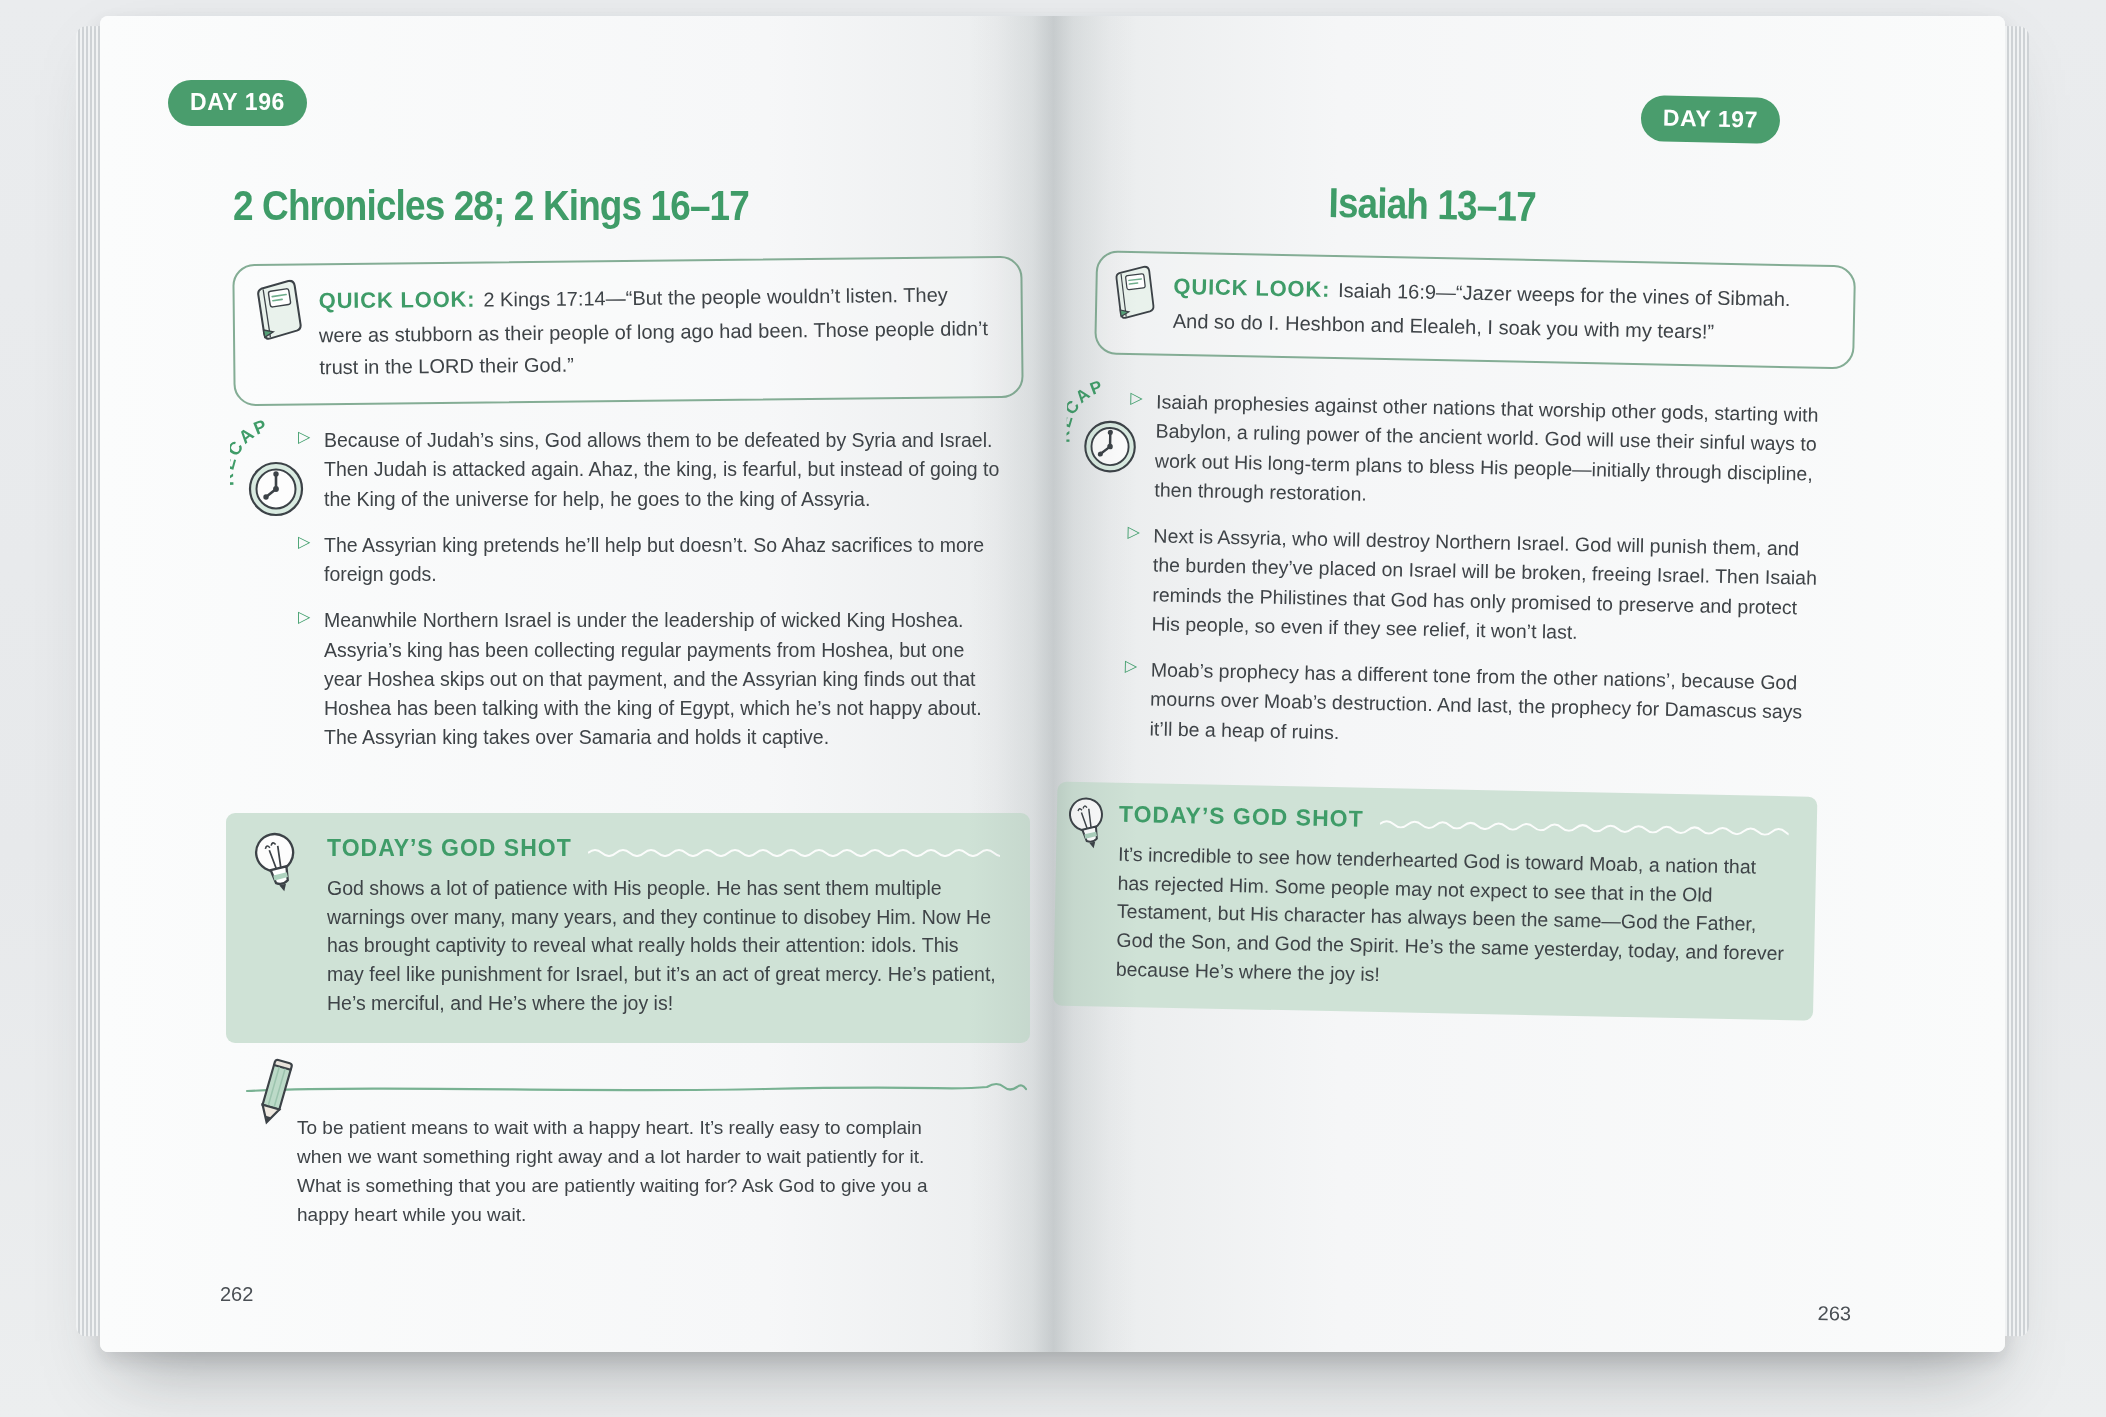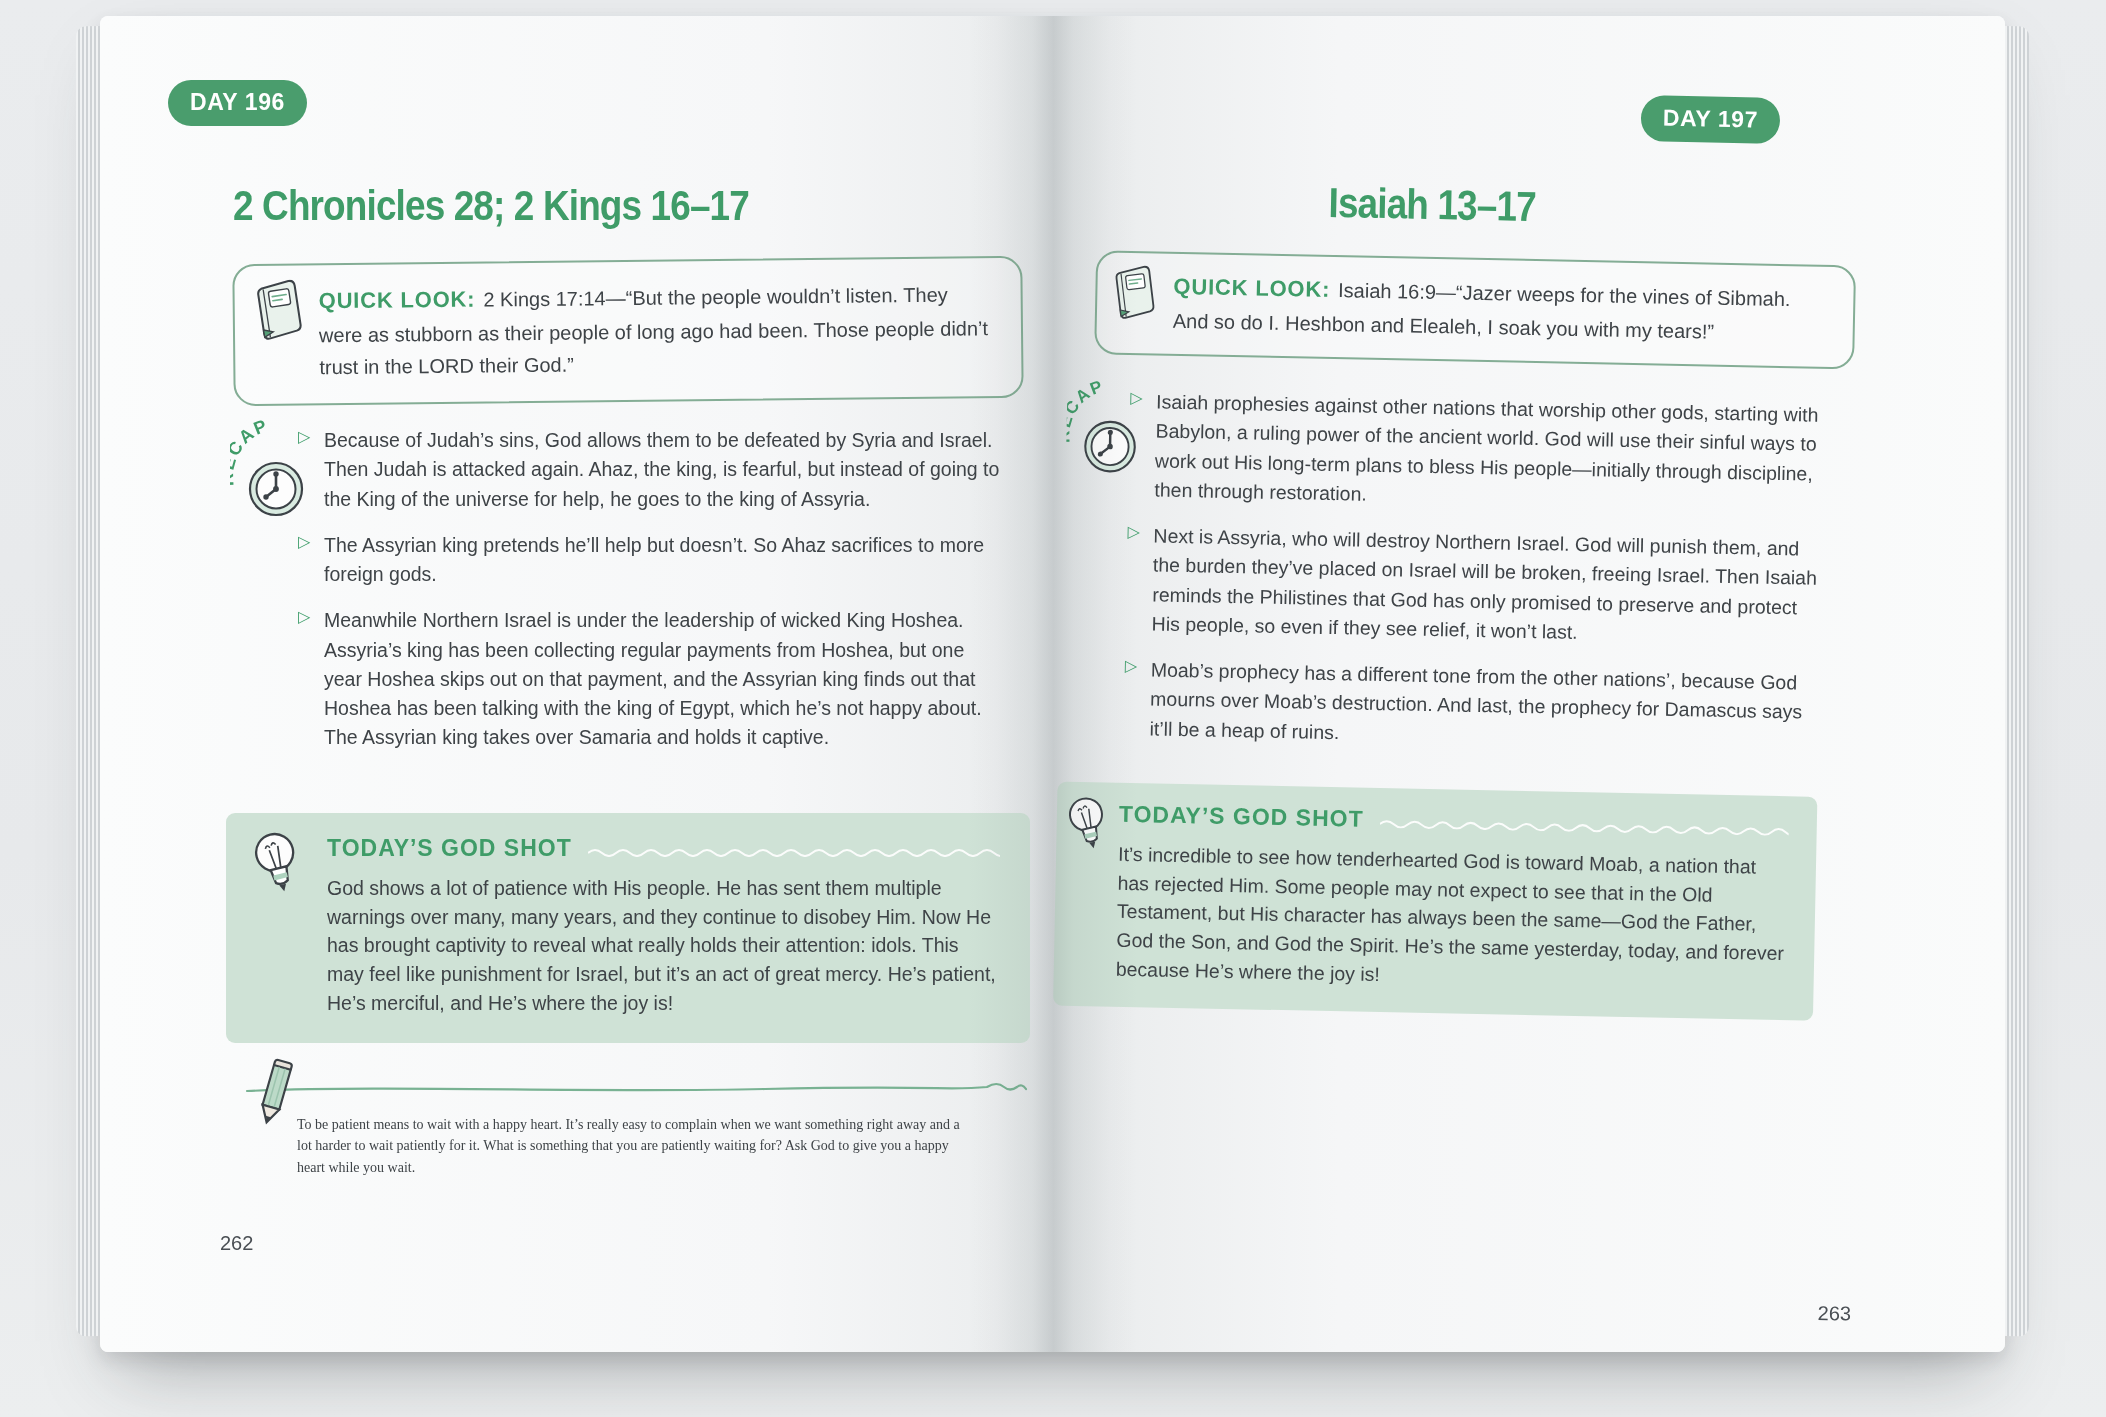--- a/index.html
+++ b/index.html
@@ -60,24 +60,24 @@
   .wave{flex:1;height:12px;overflow:hidden;margin-top:4px;}
   .god-shot p{margin:12px 0 0;font-size:19.5px;line-height:1.47;color:#3e4347;}
   .gs-bulb{position:absolute;}
   .gs-bulb-l{left:26px;top:16px;}
   .gs-bulb-r{left:10px;top:12px;}
 
   .activity{position:absolute;top:1058px;left:77px;width:795px;}
   .activity h2{margin:0 0 0 52px;color:#3f9c68;font-size:23px;font-weight:bold;letter-spacing:1px;}
   .act-pencil{position:absolute;left:8px;top:-18px;}
   .act-underline{display:block;margin-top:8px;}
-  .activity p{margin:16px 0 0 52px;width:668px;font-size:14px;line-height:1.52;color:#3e4347;font-family:Liberation Serif, serif;}
+  .activity p{margin:16px 0 0 52px;width:668px;font-size:19px;line-height:1.52;color:#3e4347;}
 
   .pagenum{position:absolute;font-size:20px;color:#4a4f54;}
-  .pn-l{top:1216px;left:52px;}
+  .pn-l{top:1267px;left:52px;}
   .pn-r{top:1279px;right:14px;}
 </style>
 </head>
 <body>
 
 <div class="scene">
   <div class="book">
     <div class="edge edge-left"></div>
     <div class="edge edge-right"></div>
 

